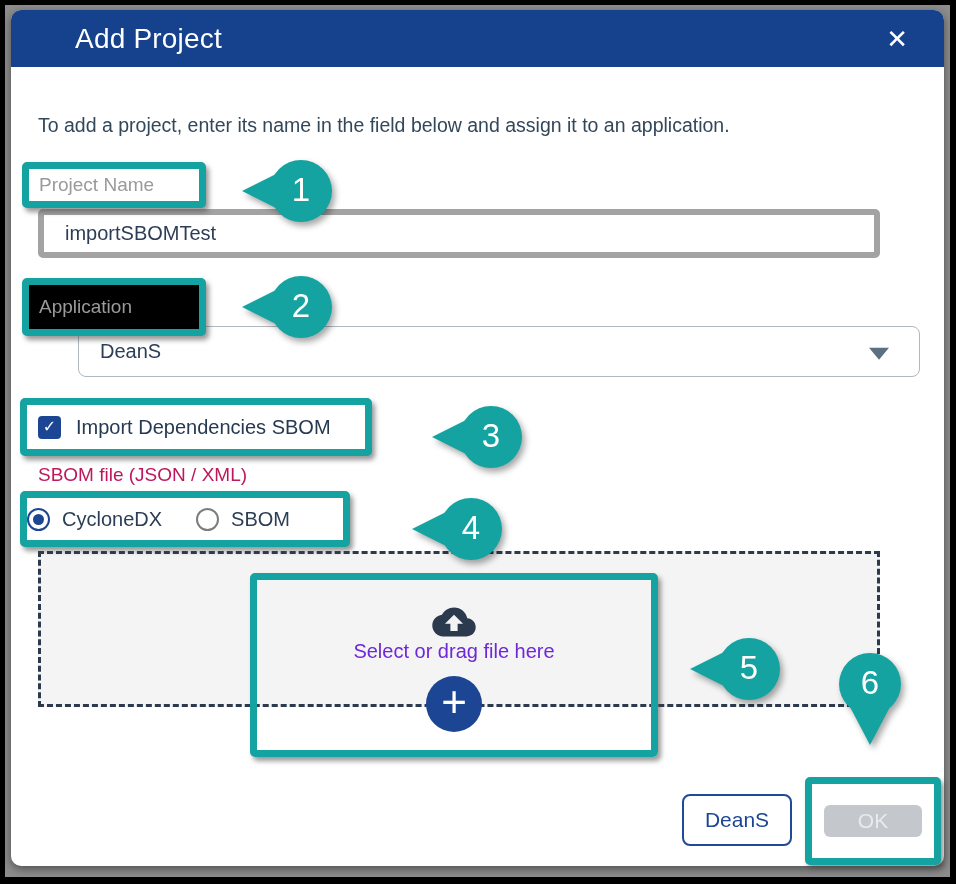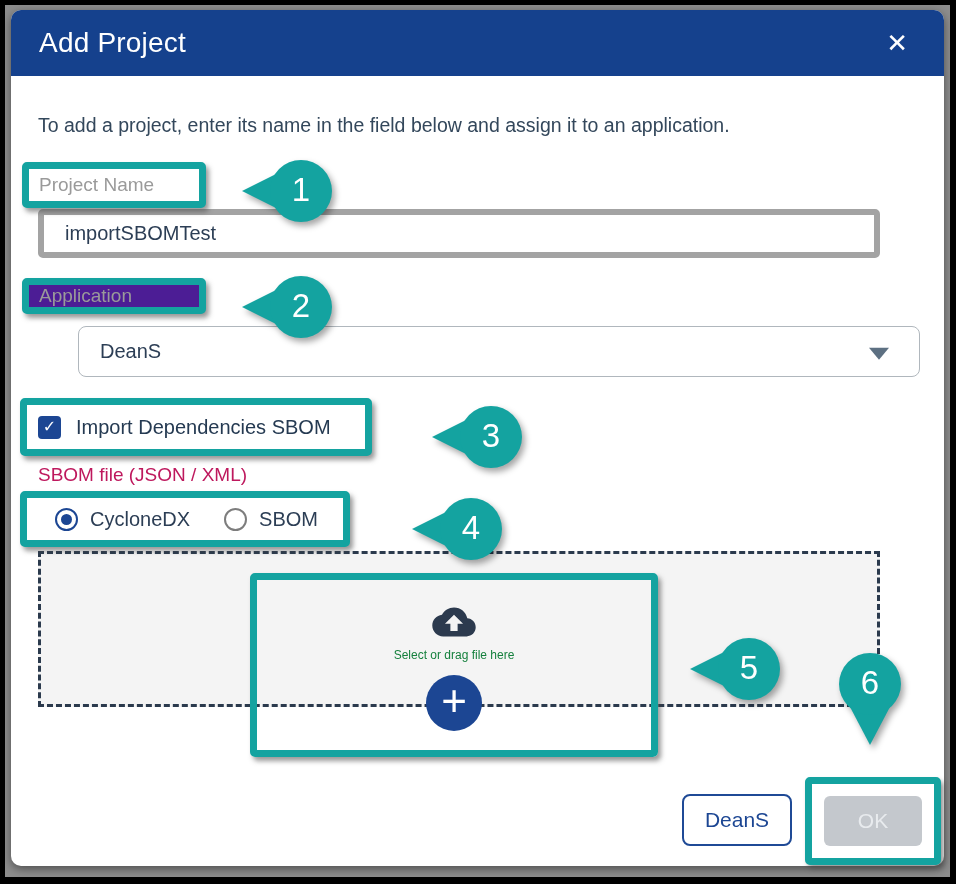--- a/index.html
+++ b/index.html
@@ -1,34 +1,34 @@
 <!DOCTYPE html>
 <html><head>
 <meta charset="utf-8">
 <style>
   html,body{margin:0;padding:0;background:#ffffff;}
   *{box-sizing:border-box;font-family:"Liberation Sans","DejaVu Sans",sans-serif;}
   .canvas{position:relative;width:956px;height:884px;background:#000;overflow:hidden;}
   .page-bg{position:absolute;left:5px;top:5px;right:6px;bottom:7px;background:#8d8d8d;}
   .modal{position:absolute;left:11px;top:10px;width:933px;height:856px;background:#ffffff;
          border-radius:10px;box-shadow:0 3px 10px rgba(0,0,0,.45);}
-  .modal-header{position:absolute;left:0;top:0;width:100%;height:66px;background:#15418d;
-                border-radius:10px 10px 0 0;display:flex;align-items:center;}
+  .modal-header{position:absolute;left:0;top:0;width:100%;height:57px;background:#15418d;
+                border-radius:10px 10px 0 0;display:flex;align-items:center;padding-left:36px;}
   .modal-title{color:#ffffff;font-size:28px;font-weight:400;margin-left:28px;letter-spacing:.2px;}
   .close-x{position:absolute;right:36px;top:50%;transform:translateY(-50%);color:#ffffff;
            font-size:26px;font-weight:300;cursor:pointer;line-height:1;}
   .instruction{position:absolute;left:27px;top:104px;width:880px;font-size:19.5px;color:#33475b;}
 
   
   .hl{position:absolute;border:7px solid #14a3a0;border-radius:5px;
       box-shadow:3px 4px 5px rgba(70,70,70,.55);display:flex;align-items:center;z-index:20;}
   .hl-label{color:#9a9a9a;font-size:19px;padding-left:10px;white-space:nowrap;}
 
   .hl1{left:11px;top:152px;width:184px;height:46px;background:#fff;}
-  .hl2{left:11px;top:268px;width:184px;height:36px;background:#4c1d95;}
+  .hl2{left:11px;top:268px;width:184px;height:58px;background:#000000;}
   .hl3{left:9px;top:388px;width:352px;height:58px;background:#fff;}
   .hl4{left:9px;top:481px;width:330px;height:56px;background:#fff;}
   .hl5{left:239px;top:563px;width:408px;height:184px;background:transparent;
        display:flex;flex-direction:column;align-items:center;justify-content:flex-start;}
   .hl6{left:794px;top:767px;width:136px;height:88px;background:#fff;justify-content:center;}
 
   .text-input{position:absolute;left:27px;top:199px;width:842px;height:49px;border:6px solid #a3a3a3;
               border-radius:5px;font-size:20px;color:#2c3e55;padding:0 0 0 21px;outline:none;background:#fff;}
   .dropdown{position:absolute;left:27px;top:316px;width:842px;height:51px;border:1px solid #b0b7bd;
             border-radius:8px;background:#fff;display:flex;align-items:center;cursor:pointer;margin-left:40px;}
@@ -37,41 +37,41 @@
          border-left:10px solid transparent;border-right:10px solid transparent;border-top:12px solid #5d7082;}
 
   .checkbox-row{display:flex;align-items:center;padding-left:11px;}
   .checkbox{width:23px;height:23px;background:#1c4693;border-radius:4px;display:flex;
             align-items:center;justify-content:center;cursor:pointer;flex:0 0 auto;}
   .checkbox .check{color:#fff;font-size:16px;font-weight:700;line-height:1;}
   .checkbox-label{font-size:20px;color:#253a52;margin-left:15px;white-space:nowrap;}
 
   .sbom-label{position:absolute;left:27px;top:454px;font-size:19px;color:#be185d;}
 
-  .radio-row{display:flex;align-items:center;padding-left:28px;}
+  .radio-row{display:flex;align-items:center;padding-left:0;}
   .radio{width:23px;height:23px;border-radius:50%;display:flex;align-items:center;justify-content:center;
          cursor:pointer;flex:0 0 auto;background:#fff;}
   .radio.sel{border:2.5px solid #1c4693;}
   .radio.sel .dot{width:11px;height:11px;border-radius:50%;background:#1c4693;}
   .radio.unsel{border:2.5px solid #7d7d7d;}
   .radio-label{font-size:20px;color:#2c3e55;margin-left:12px;white-space:nowrap;}
   .radio-gap{width:34px;}
 
   .dropzone{position:absolute;left:27px;top:541px;width:842px;height:156px;background:#f4f4f4;
             border:3px dashed #2b3a4d;z-index:5;cursor:pointer;}
 
   .cloud-icon{margin-top:22px;}
-  .drop-text{font-size:12px;color:#15803d;margin-top:8px;}
+  .drop-text{font-size:20px;color:#6d28d9;margin-top:0;}
   .plus-btn{width:56px;height:56px;border-radius:50%;background:#1c4693;color:#fff;display:flex;
             align-items:center;justify-content:center;font-size:44px;font-weight:300;margin-top:13px;
             cursor:pointer;line-height:1;padding-bottom:4px;}
 
   .btn-cancel{position:absolute;left:671px;top:784px;width:110px;height:52px;background:#fff;
               border:2px solid #1f4a96;border-radius:8px;color:#1c4693;font-size:21px;cursor:pointer;}
-  .btn-ok{width:98px;height:50px;background:#c4c8cd;border:none;border-radius:6px;color:#e8ebee;
+  .btn-ok{width:98px;height:32px;background:#c4c8cd;border:none;border-radius:6px;color:#e8ebee;
           font-size:21px;cursor:default;}
 
   
   .pin{position:absolute;z-index:30;}
   .pin svg{display:block;filter:drop-shadow(3px 4px 3px rgba(0,0,0,.35));}
   .pin .num{position:absolute;color:#fff;font-size:33px;font-weight:400;transform:translate(-50%,-52%);}
   .pin-left .num{left:61px;top:33px;}
   .pin-down .num{left:33px;top:31px;}
   .p1{left:229px;top:148px;} .p2{left:229px;top:264px;} .p3{left:419px;top:394px;}
   .p4{left:399px;top:486px;} .p5{left:677px;top:626px;} .p6{left:826px;top:643px;}

